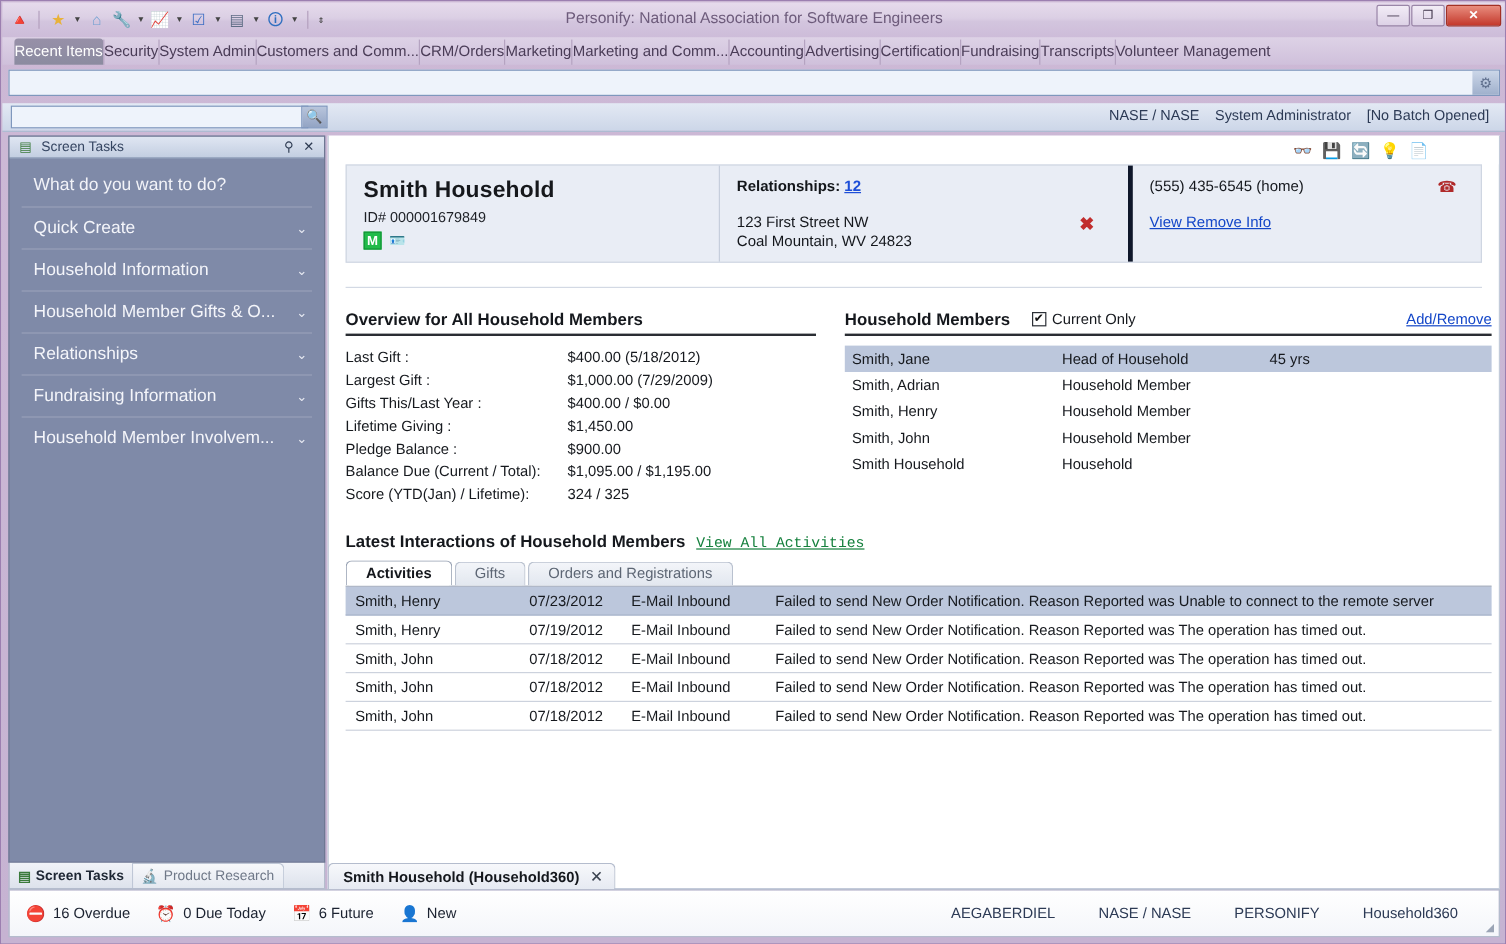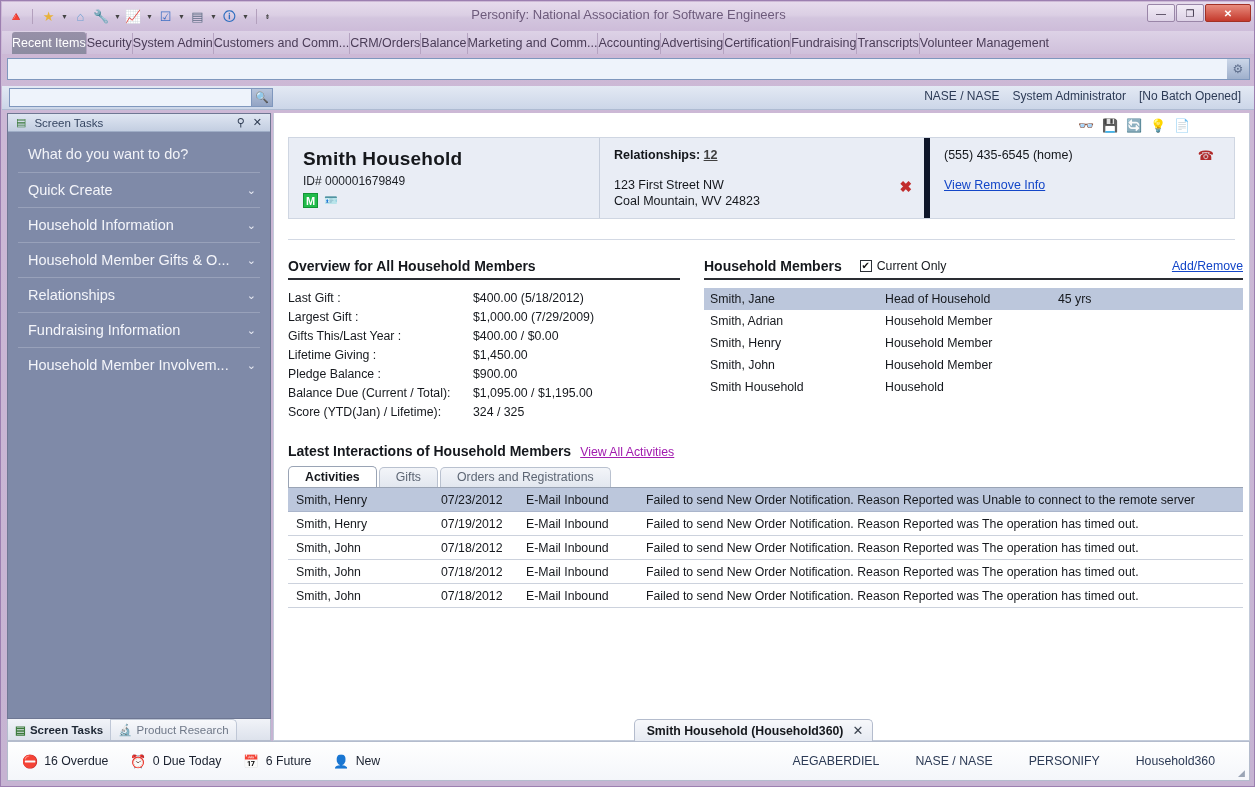--- a/index.html
+++ b/index.html
@@ -159,35 +159,35 @@
   .c-toolbar .ti { font-size: 13px; line-height: 1; }
 
   
   .hdrpanel {
     margin: 0 14px; display: flex;
     border: 1px solid #cfd6e2; background: #e9edf5; height: 82px;
   }
   .hp-cell { position: relative; padding: 10px 14px; }
   .hp-cell.c1 { width: 310px; }
   .hp-cell.c2 { width: 325px; border-left: 1px solid #c6cedc; }
-  .hp-cell.c3 { flex: 1; border-left: 6px solid #0f172a; }
+  .hp-cell.c3 { flex: 1; border-left: 4px solid #0f172a; margin-left: 16px; }
   .hp-title { font-size: 19px; font-weight: bold; color: #16181c; letter-spacing: .2px; }
   .hp-id { font-size: 12px; color: #1d2026; margin-top: 4px; }
   .hp-badges { margin-top: 5px; display: flex; align-items: center; gap: 6px; }
   .badge-m {
     width: 15px; height: 15px; background: #21bb4a; color: #fff;
     font-size: 11px; font-weight: bold; display: flex;
     align-items: center; justify-content: center; border: 1px solid #129536;
   }
   .badge-card {
     width: 15px; height: 14px; display: flex; align-items: center;
     justify-content: center; font-size: 11px;
   }
   .hp-rel { font-size: 12.5px; font-weight: bold; color: #13161a; }
-  .hp-rel a { color: #404040; }
+  .hp-rel a { color: #1d4ed8; }
   .hp-addr { font-size: 12.5px; color: #14171c; line-height: 1.25; margin-top: 16px; }
   .hp-x {
     position: absolute; right: 12px; top: 40px;
     color: #c12d2d; font-size: 15px; font-weight: bold;
   }
   .hp-phone { font-size: 12.5px; color: #14171c; }
   .hp-link { font-size: 12.5px; margin-top: 16px; }
   .hp-link a { color: #1346c8; }
   .hp-phoneico { position: absolute; right: 20px; top: 10px; font-size: 13px; }
 
@@ -224,21 +224,21 @@
   .hm-row.sel { background: #bcc7dc; justify-content: flex-end; }
   .hm-c1 { width: 175px; }
   .hm-c2 { width: 173px; }
   .hm-c3 { flex: 1; }
 
   
   .interact { margin: 22px 6px 0 14px; }
   .int-head { display: flex; align-items: baseline; gap: 9px; }
   .int-title { font-size: 14px; font-weight: bold; color: #15181d; }
   .int-link { font-size: 12.3px; }
-  .int-link a { color: #a21caf; }
+  .int-link a { color: #15803d; font-family: Liberation Mono, monospace; }
   .tabstrip { display: flex; align-items: flex-end; margin-top: 7px; height: 21px; }
   .tab {
     height: 20px; line-height: 19px; padding: 0 16px; font-size: 12.3px;
     border: 1px solid #b9c1cf; border-bottom: none;
     border-radius: 5px 5px 0 0; margin-right: 2px;
     background: linear-gradient(to bottom,#f3f5f9,#e2e7ef); color: #5d6674;
   }
   .tab.active {
     height: 21px; line-height: 20px; background: #ffffff;
     color: #14171c; font-weight: bold; border-color: #9aa4b5;
@@ -250,21 +250,21 @@
   }
   .int-row.sel { background: #bcc7dc; border-bottom-color: #aab5cb; }
   .ir-c1 { width: 145px; }
   .ir-c2 { width: 85px; }
   .ir-c3 { width: 120px; }
   .ir-c4 { flex: 1; }
 
   
   .chiprow {
     position: absolute; left: 272px; top: 715px; width: 977px; height: 25px;
-    display: flex; justify-content: center; align-items: flex-end;
+    display: flex; justify-content: flex-start; align-items: flex-end;
     padding-right: 16px;
   }
   .chip {
     display: flex; align-items: center; gap: 9px; height: 22px;
     padding: 0 9px 0 12px; font-size: 12.3px; font-weight: bold; color: #14171c;
     background: linear-gradient(to bottom,#f7f8fb,#e6eaf2);
     border: 1px solid #b4bccd; border-bottom: none; border-radius: 5px 5px 0 0;
   }
   .chip .x { font-weight: normal; font-size: 13px; color: #3b4350; }
 
@@ -314,21 +314,21 @@
       <div class="winbtn close">✕</div>
     </div>
   </div>
 
   <div class="menubar">
     <div class="mtab active">Recent Items</div>
     <div class="mtab">Security</div>
     <div class="mtab">System Admin</div>
     <div class="mtab">Customers and Comm...</div>
     <div class="mtab">CRM/Orders</div>
-    <div class="mtab">Balance</div>
+    <div class="mtab">Marketing</div>
     <div class="mtab">Marketing and Comm...</div>
     <div class="mtab">Accounting</div>
     <div class="mtab">Advertising</div>
     <div class="mtab">Certification</div>
     <div class="mtab">Fundraising</div>
     <div class="mtab">Transcripts</div>
     <div class="mtab">Volunteer Management</div>
 
   </div>
 

